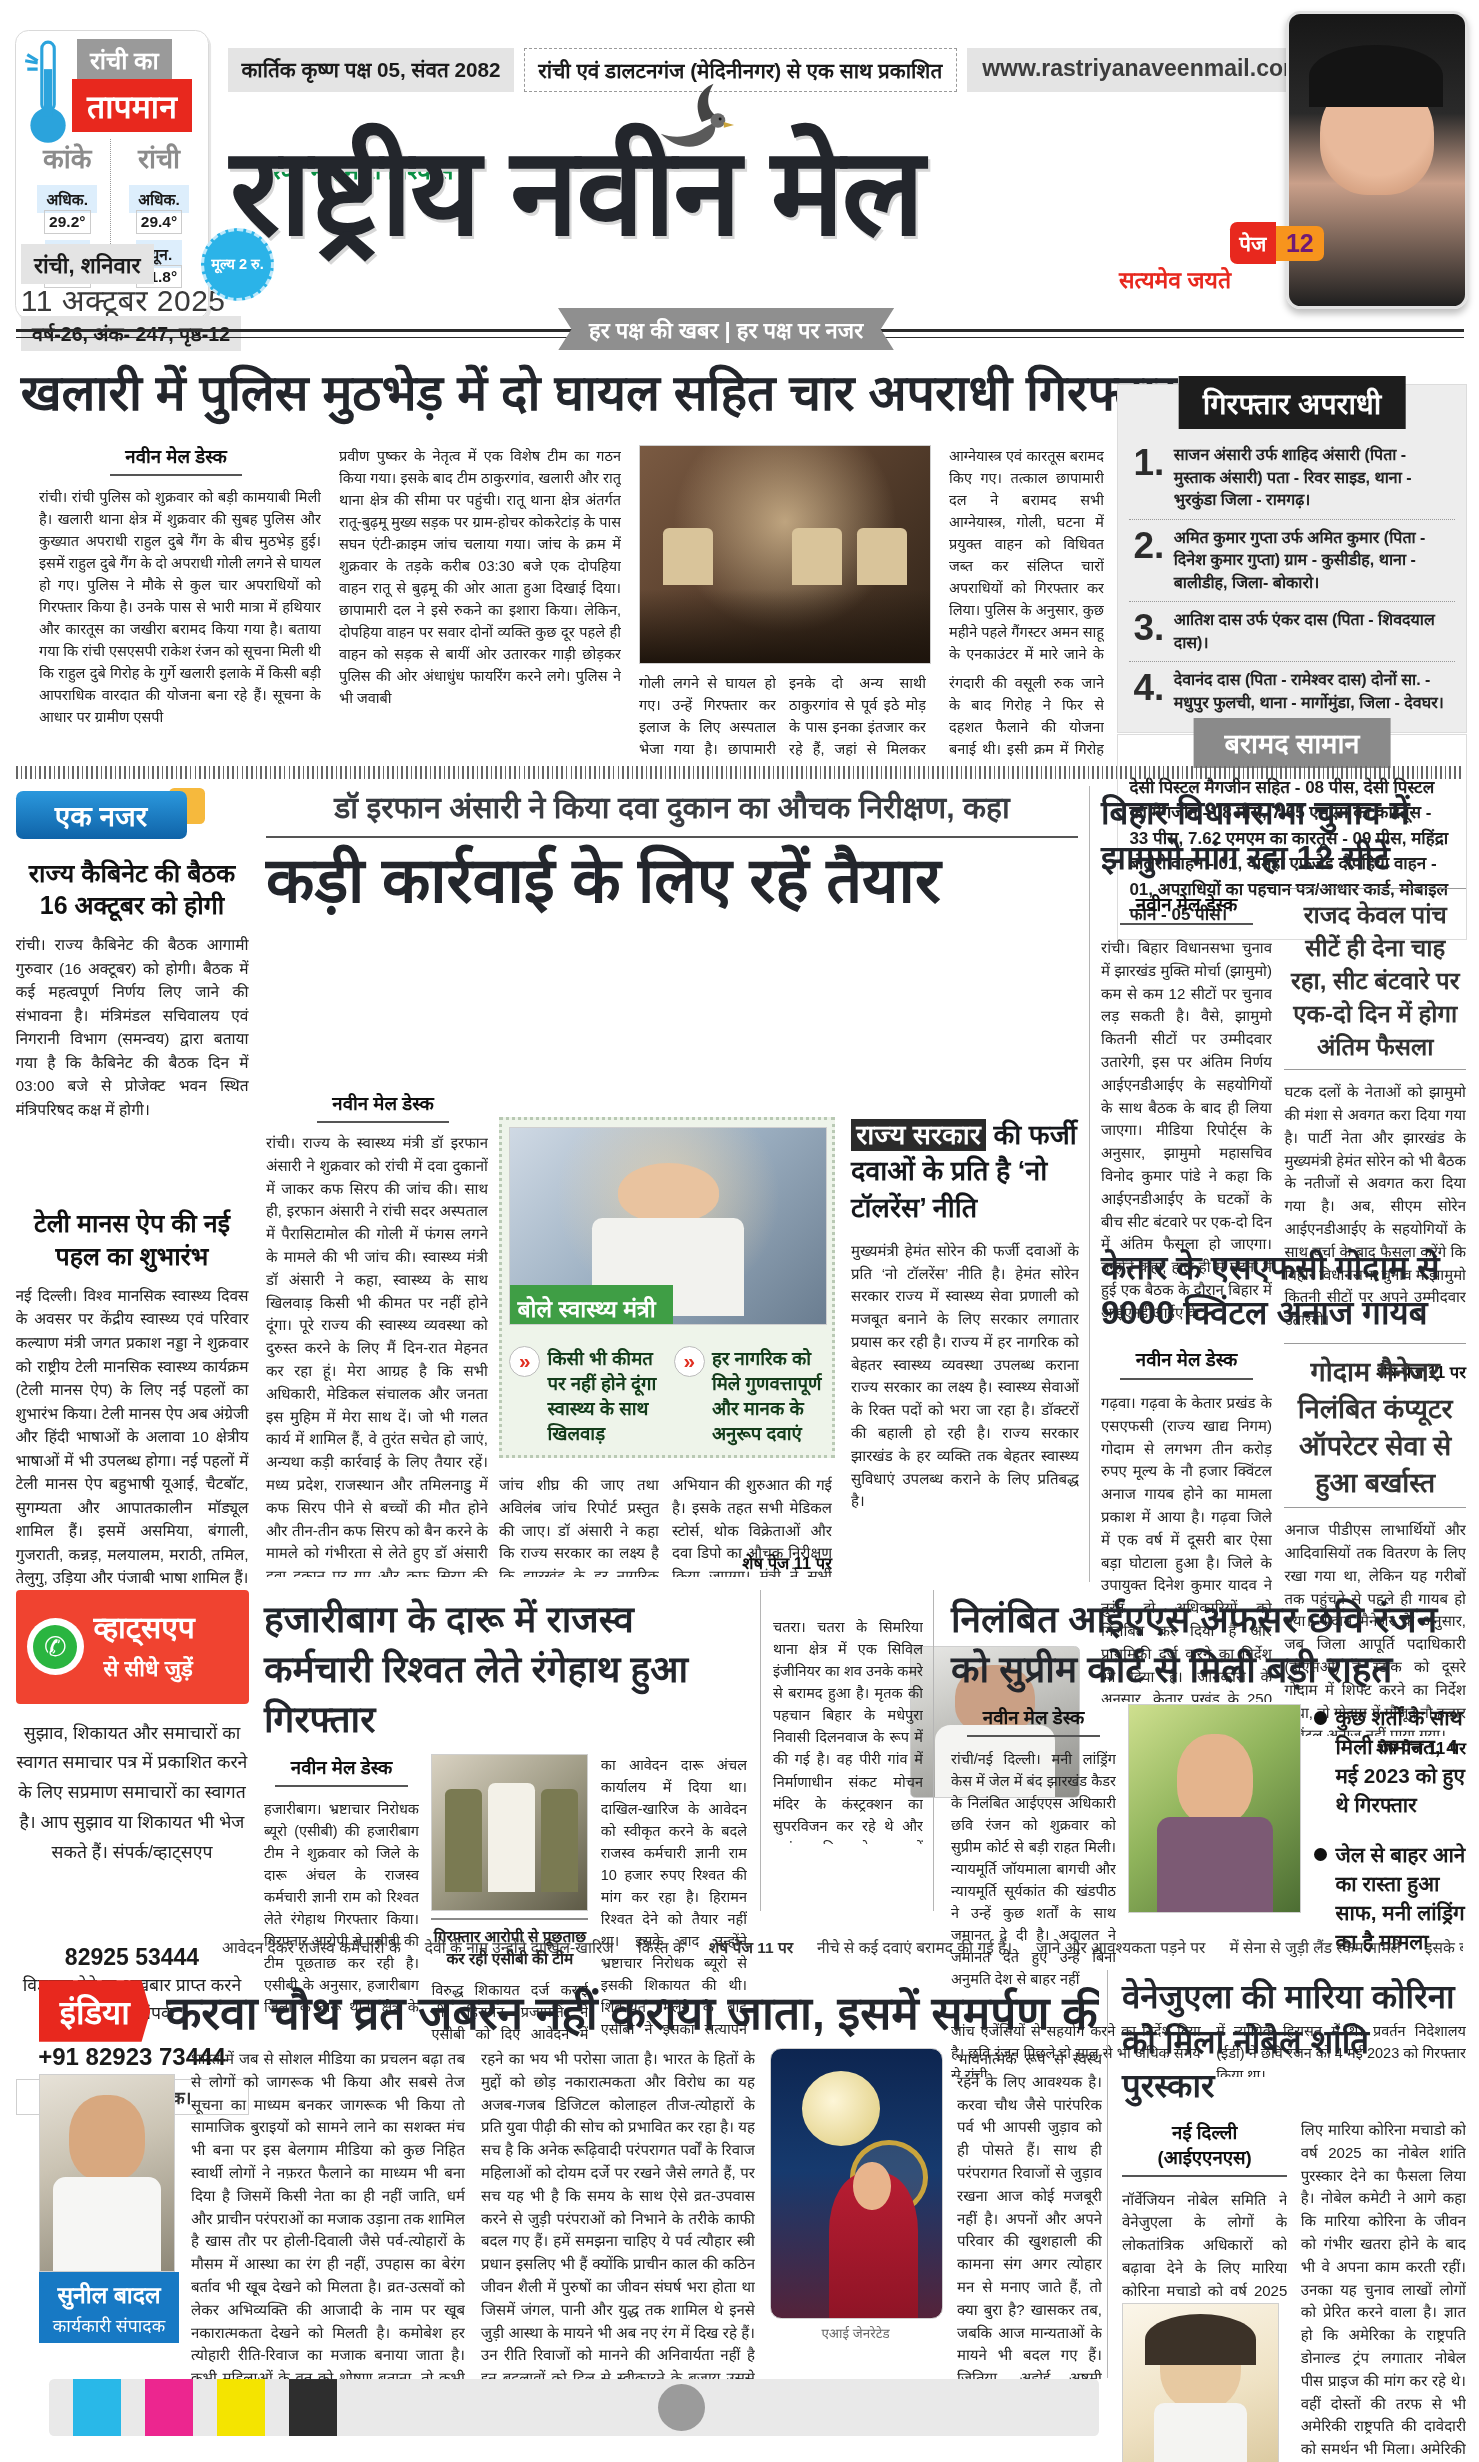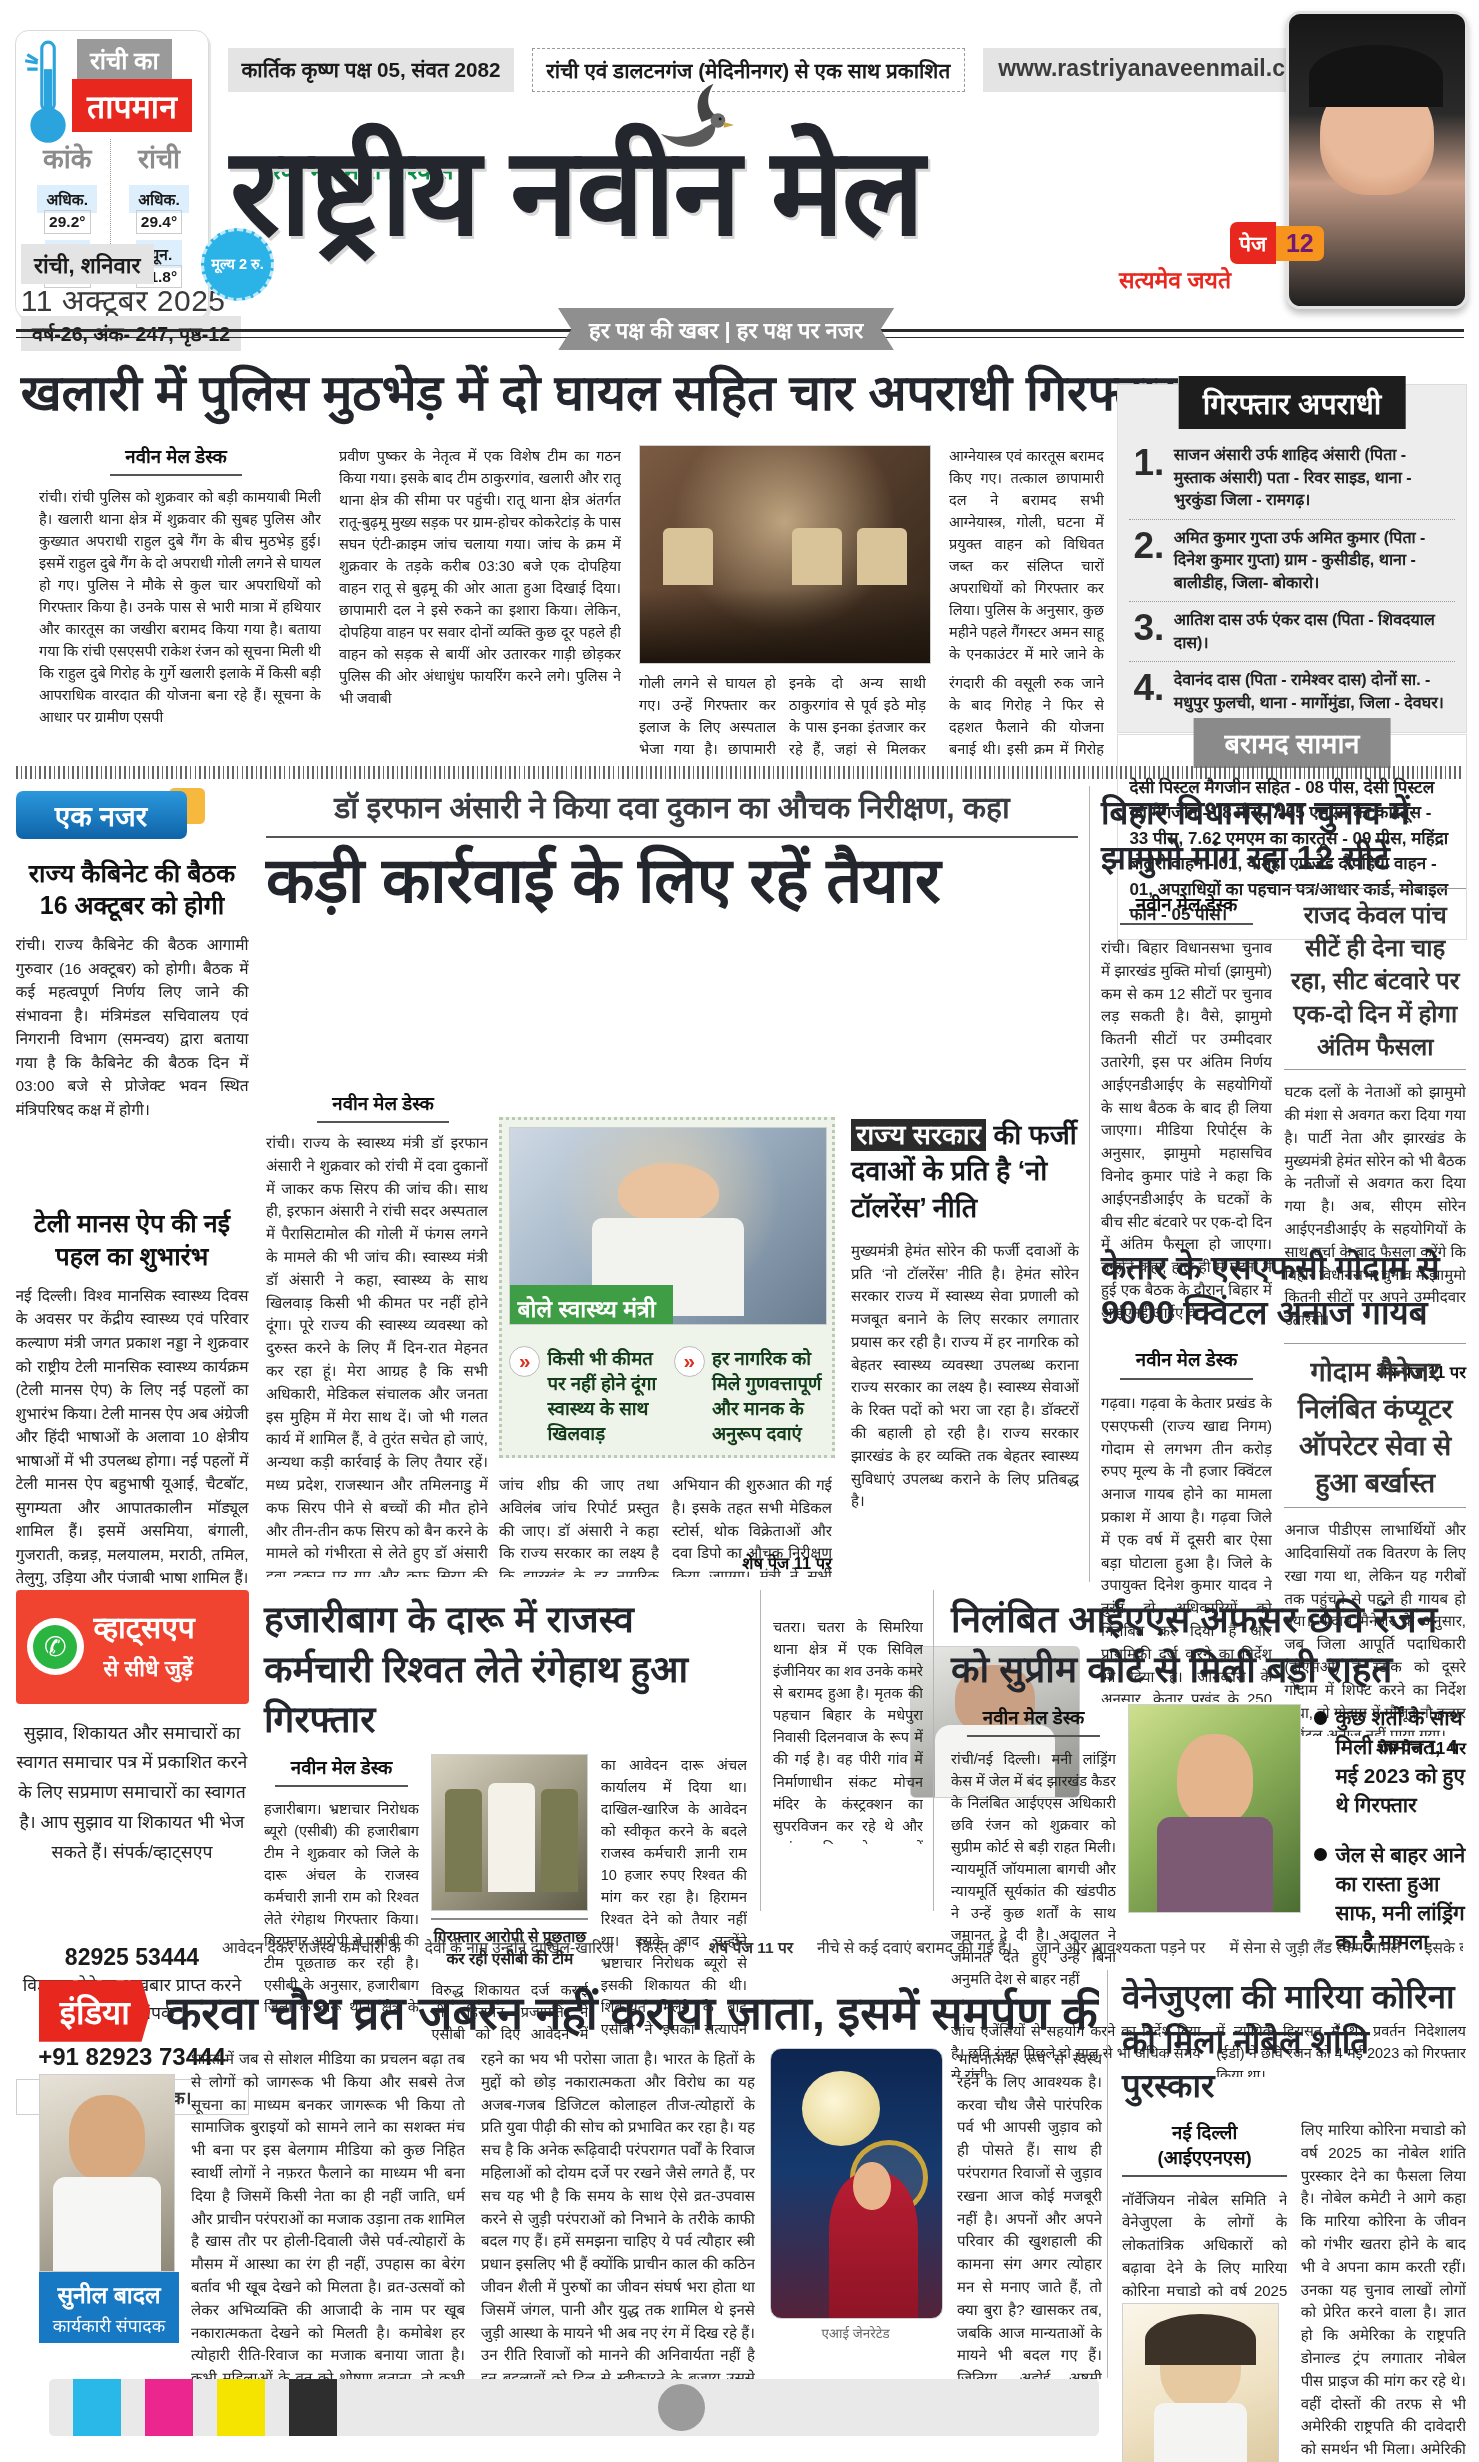--- a/index.html
+++ b/index.html
@@ -51,21 +51,21 @@
       <div style="font-size:27px;font-weight:bold;color:#8c8c8c;">रांची</div>
       <div style="margin-top:9.3px;font-size:15.5px;"><span class="chip" style="background:#ddeefc;">अधिक.</span> <span style="font-weight:800;border:1px solid #ccc;padding:2.1px 4.1px;">29.4°</span></div>
       <div style="margin-top:8.3px;font-size:15.5px;"><span class="chip" style="background:#ddeefc;">न्यून.</span> <span style="font-weight:800;border:1px solid #ccc;padding:2.1px 4.1px;">21.8°</span></div>
     </div>
   </div>
   <div class="abs chip" style="left:20.7px;top:244px;font-size:22px;padding:5.2px 13.4px;">रांची, शनिवार</div>
   <div class="abs" style="left:20.7px;top:279px;font-size:30px;color:#3a3a3a;letter-spacing:0.5px;">11 अक्टूबर 2025</div>
   <div class="abs chip" style="left:20.7px;top:316px;font-size:19.6px;padding:4.1px 11.4px;">वर्ष-26, अंक- 247, पृष्ठ-12</div>
   <div class="abs" style="left:201px;top:228px;width:67px;height:67px;border-radius:50%;background:#2bb3e8;border:3.1px dashed #bfe9fb;color:#fff;font-weight:800;font-size:14.5px;display:flex;align-items:center;justify-content:center;text-align:center;line-height:1.2;">मूल्य 2 रु.</div>
 
-  <div class="abs" style="left:228px;top:48px;display:flex;gap:18px;align-items:stretch;text-align:right;">
+  <div class="abs" style="left:228px;top:48px;display:flex;gap:10px;align-items:stretch;text-align:right;">
     <div style="background:#e4e4e4;font-weight:800;font-size:20.7px;padding:7.2px 13.4px;">कार्तिक कृष्ण पक्ष 05, संवत 2082</div>
     <div style="border:1.6px dashed #9a9a9a;font-weight:800;font-size:20.7px;padding:7.2px 13.4px;">रांची एवं डालटनगंज (मेदिनीनगर) से एक साथ प्रकाशित</div>
     <div style="background:#e4e4e4;font-weight:800;font-size:23px;padding:7.2px 15.5px;color:#3c3c3c;">www.rastriyanaveenmail.com</div>
     <svg width="17.6" height="24" viewBox="0 0 17 23" style="margin-top:15.5px;">
         <path d="M1 1 L15 13 L8 13 L12 22 L9 23 L5 14 L1 18 Z" fill="#111"></path>
       </svg>
   </div>
 
   <div class="abs" style="left:259px;top:153px;color:#0a8f44;font-weight:800;font-size:24px;">ईश्वर में हमारा विश्वास</div>
   <svg class="abs" style="left:649px;top:78px;" width="88" height="88" viewBox="0 0 60 60">

